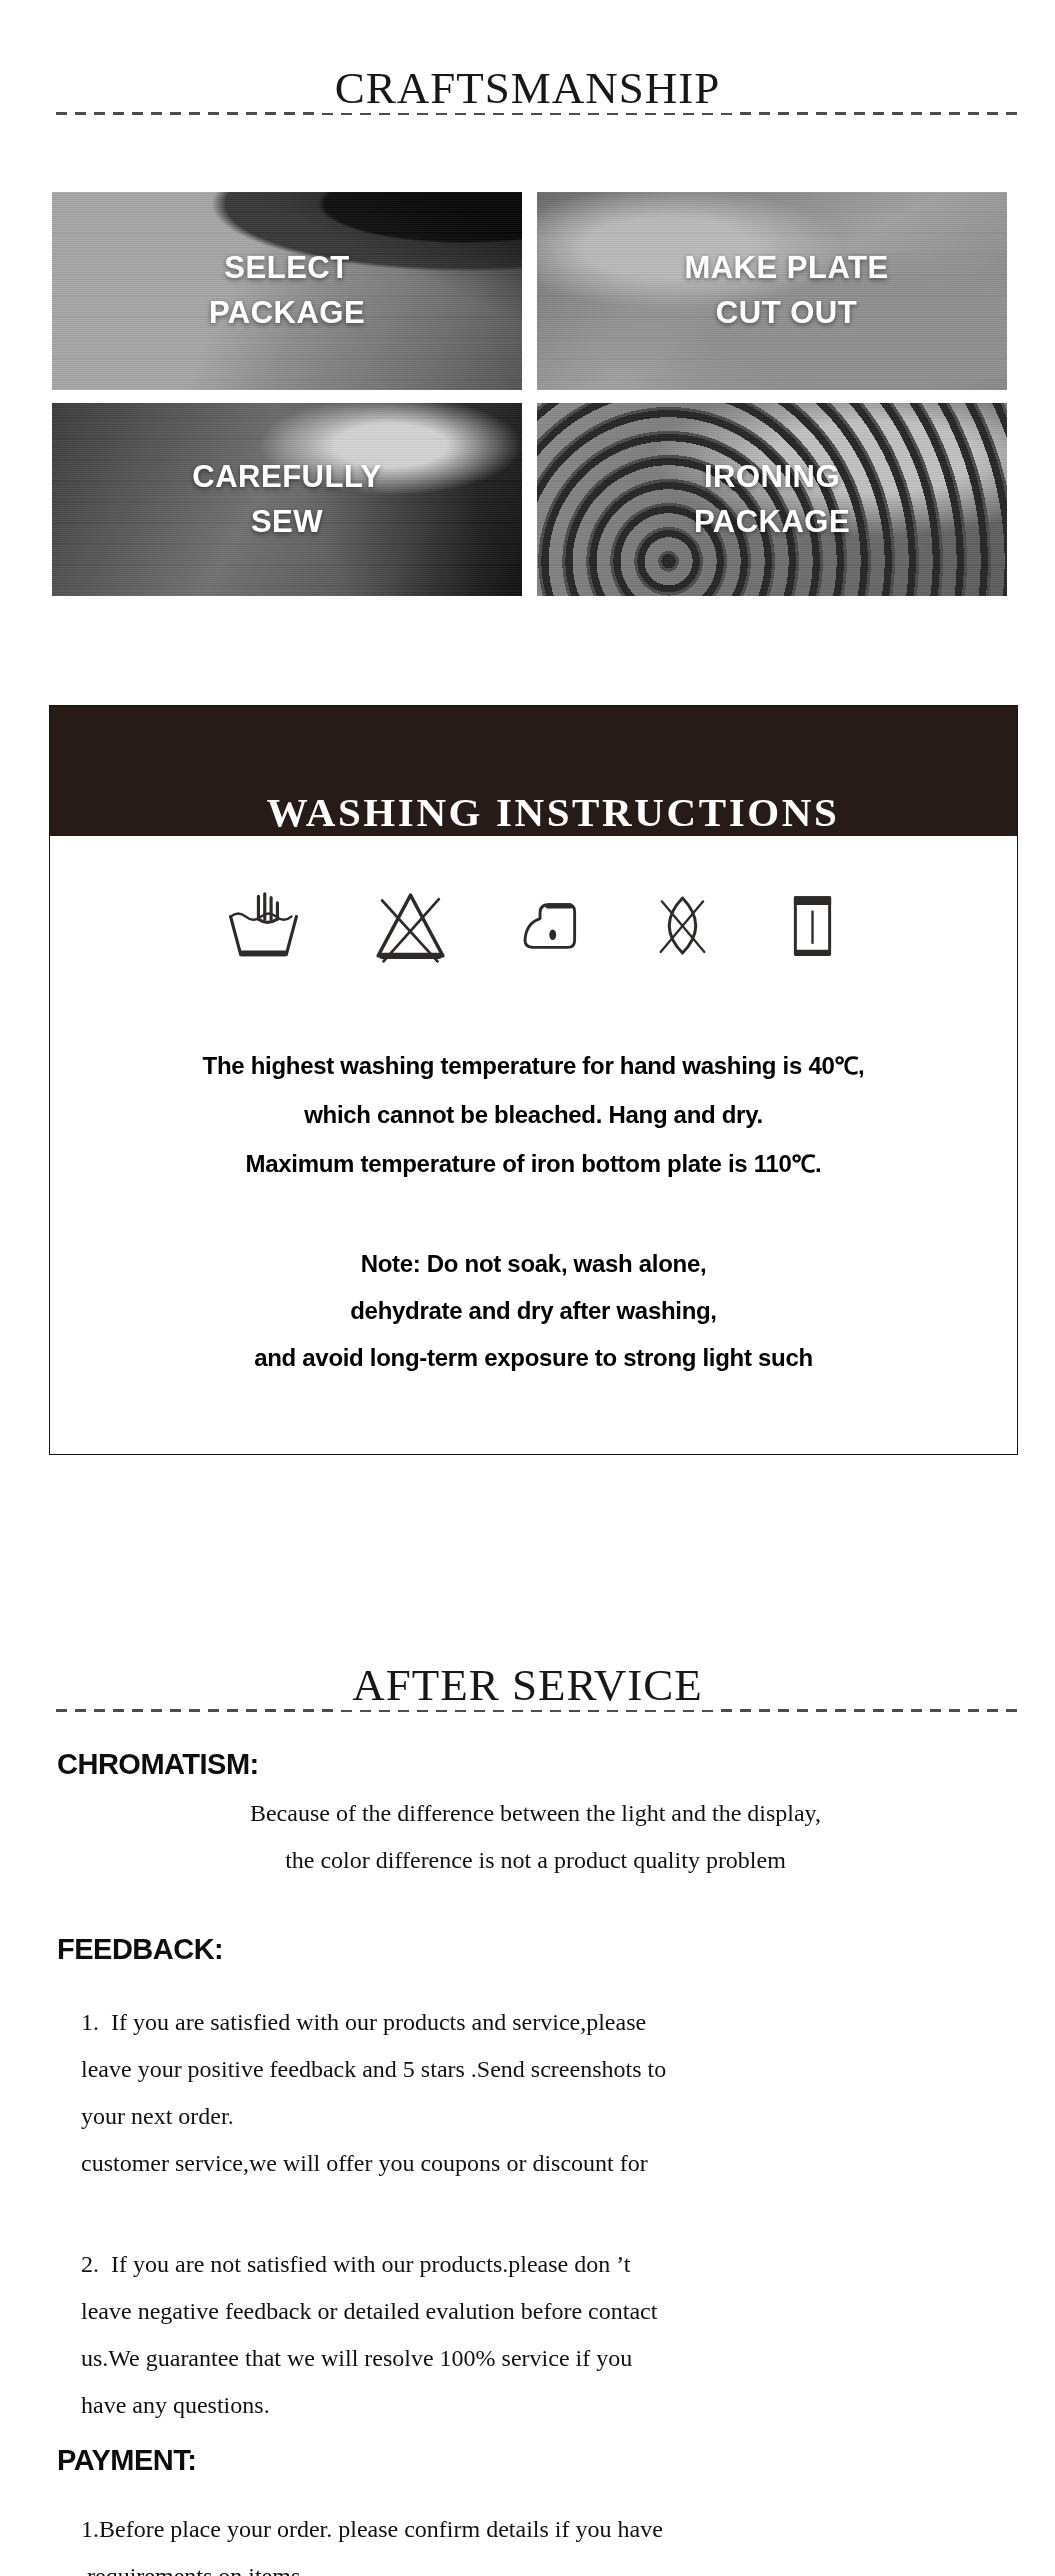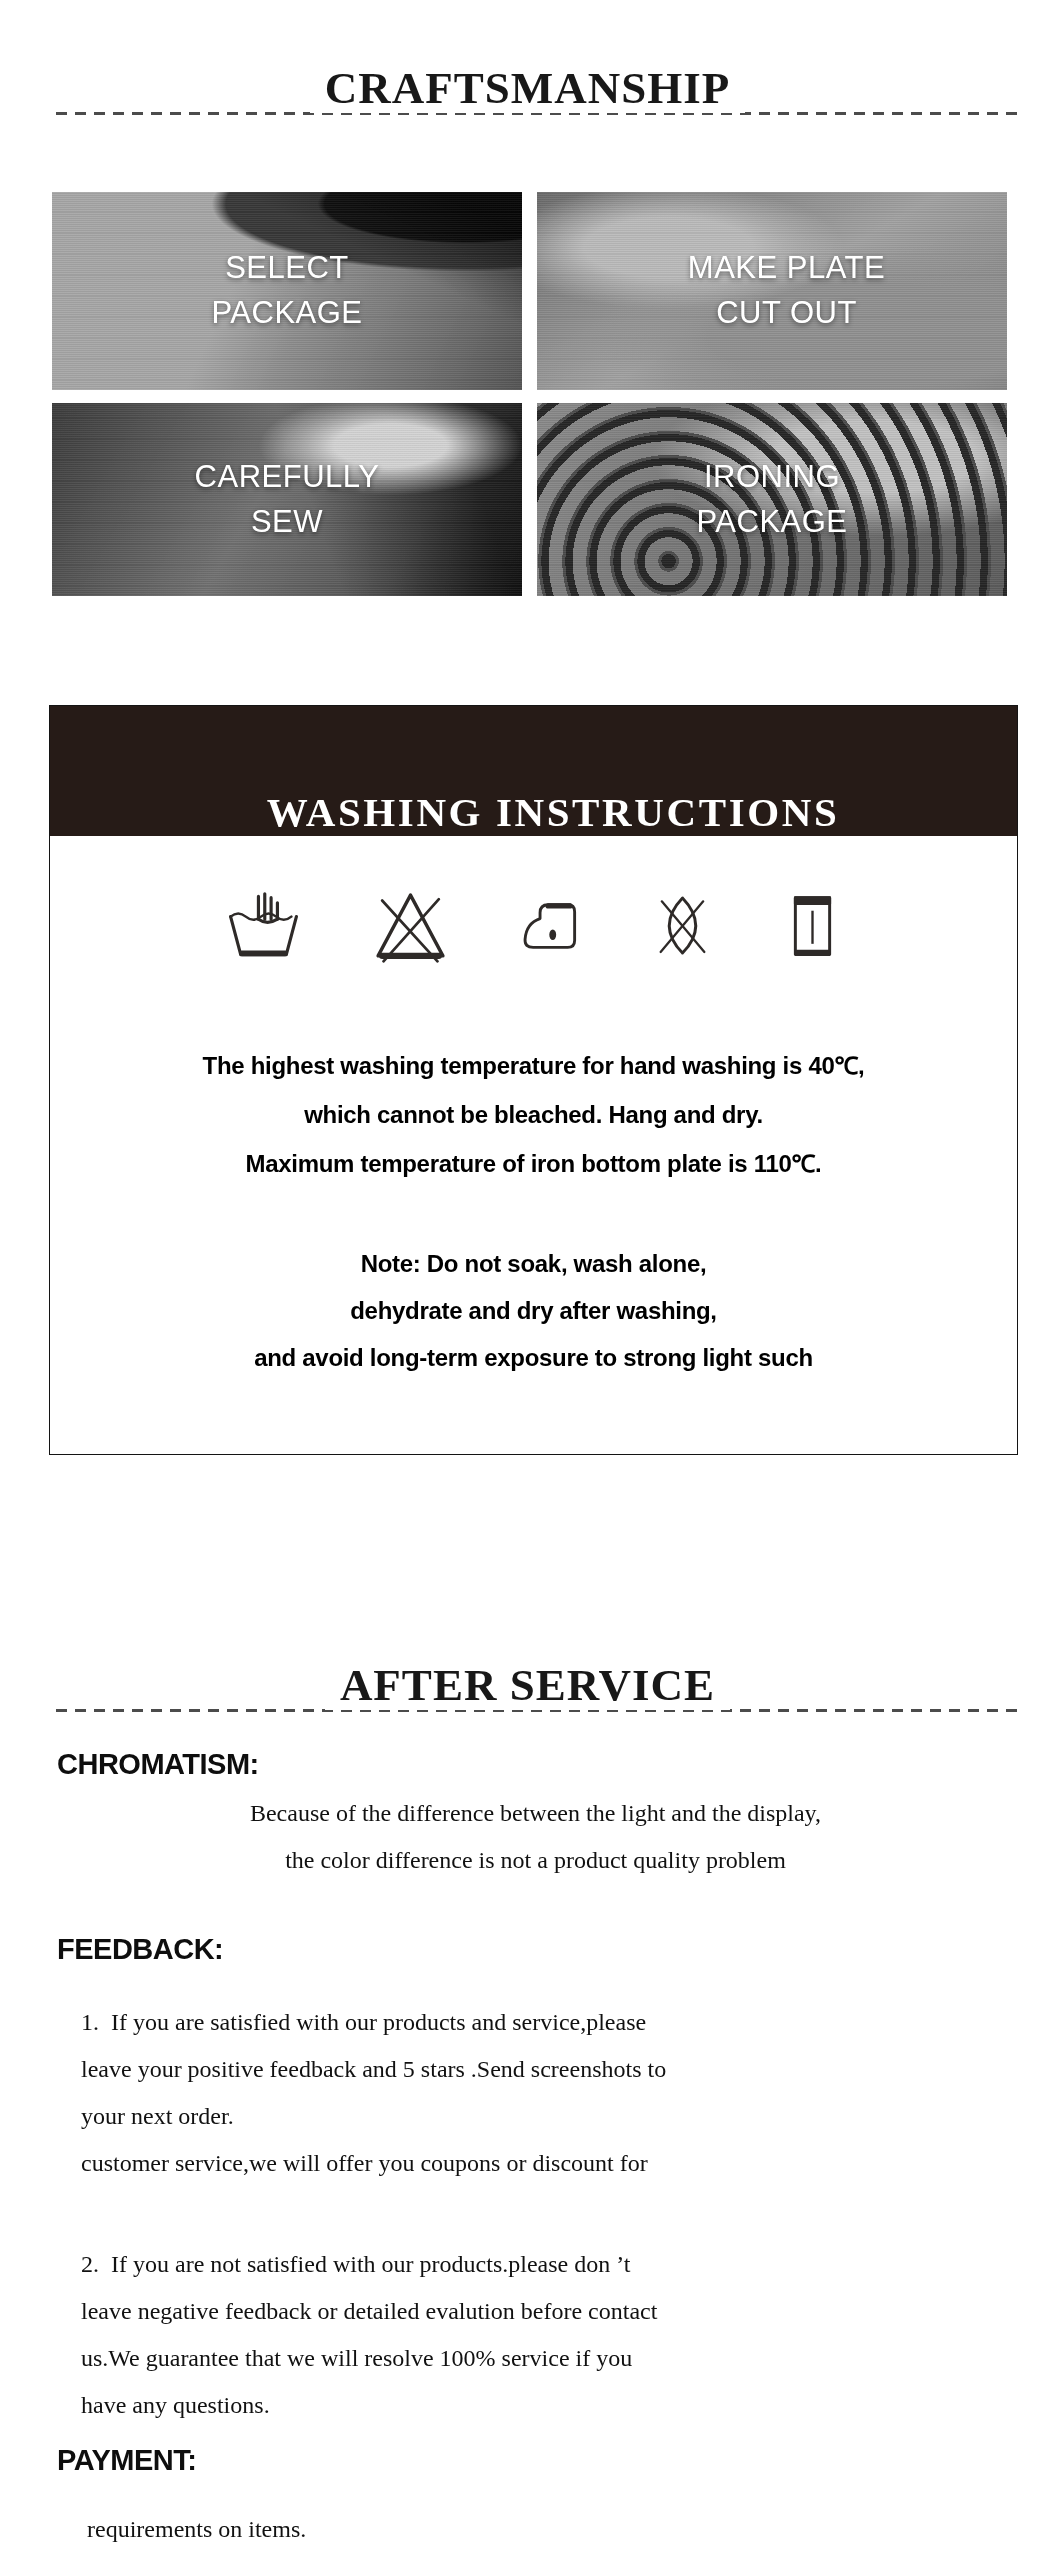--- a/index.html
+++ b/index.html
@@ -1,21 +1,21 @@
 <!DOCTYPE html>
 <html style="font-size:8.2px"><head>
 <meta charset="utf-8">
 <style>
   html,body{margin:0;padding:0;background:#ffffff;}
   #page{position:relative;width:1055px;height:3557px;background:#fff;overflow:hidden;
         font-family:"Liberation Sans",sans-serif;}
 
   
   .sec-head{position:absolute;left:0;width:100%;text-align:center;
-            font-family:"Liberation Serif",serif;font-weight:700;color:#181818;
+            font-family:"Liberation Serif",serif;font-weight:400;color:#181818;
             font-size:45px;line-height:1;letter-spacing:1px;}
   .sec-head .rule{position:absolute;left:56px;right:32px;bottom:5.2px;height:2.6px;
             background:repeating-linear-gradient(90deg,#4c4c4c 0 11.3px,transparent 11.3px 19px);}
   .sec-head .t{position:relative;background:#fff;padding:0 14.4px;}
 
   
   .grid{position:absolute;left:52px;top:192px;width:956px;
         display:grid;grid-template-columns:470px 470px;grid-template-rows:198px 193px;
         column-gap:15px;row-gap:13px;}
   .photo{position:relative;display:flex;align-items:center;justify-content:center;
@@ -32,21 +32,21 @@
       linear-gradient(150deg,#6c6c6c,#a0a0a0 50%,#7a7a7a); padding-left: 29px;}
   .photo-3{background:
       radial-gradient(50% 46% at 72% 22%,#d0d0d0 0 24%,transparent 56%),
       linear-gradient(250deg,rgba(0,0,0,.5) 0 14%,transparent 46%),
       linear-gradient(120deg,#3f3f3f,#727272 45%,#565656 76%,#2d2d2d);}
   .photo-4{background:
       repeating-radial-gradient(circle at 28% 82%,#2a2a2a 0 7.2px,#4e4e4e 7.2px 10.3px,transparent 10.3px 24px),
       radial-gradient(72% 62% at 72% 28%,#bfbfbf 0 30%,transparent 66%),
       linear-gradient(120deg,#8a8a8a,#5e5e5e);}
   .photo .cap{position:relative;z-index:2;color:#fff;text-align:center;
-      font-weight:400;font-size:31px;line-height:1.45;letter-spacing:0.5px;
+      font-weight:700;font-size:31px;line-height:1.45;letter-spacing:0.5px;
       text-shadow:0 1.5px 5.2px rgba(0,0,0,.45);}
 
   
   .wash{position:absolute;left:49px;top:705px;width:969px;height:750px;
         border:1.5px solid #141414;box-sizing:border-box;background:#fff;}
   .wash .banner{height:130px;background:#261b17;display:flex;align-items:flex-end;justify-content:center;
         color:#ffffff;font-family:"Liberation Serif",serif;font-weight:700;
         font-size:41px;letter-spacing:2.6px;padding-left:39px;}
   .wash .symbols{margin-top:50px;display:flex;justify-content:center;align-items:flex-end;gap:63px;height:78px;}
   .wash .symbols svg{display:block;}
@@ -183,17 +183,18 @@
   </div>
   <div class="para-l" style="top:2241px;">
     <div class="line">2.  If you are not satisfied with our products.please don ’t</div>
     <div class="line">leave negative feedback or detailed evalution before contact</div>
     <div class="line">us.We guarantee that we will resolve 100% service if you</div>
     <div class="line">have any questions.</div>
   </div>
 
   <div class="h2" style="top:2444px;">PAYMENT:</div>
   <div class="para-l" style="top:2506px;">
+    <div class="line">1.Before place your order. please confirm details if you have</div>
     <div class="line"> requirements on items.</div>
   </div>
 
 </div>
 
 
 </body></html>

